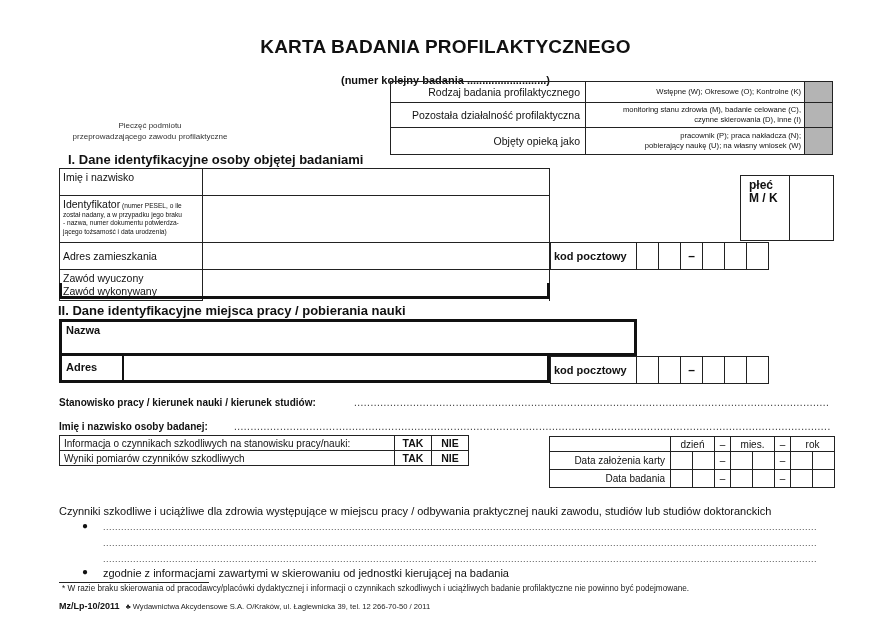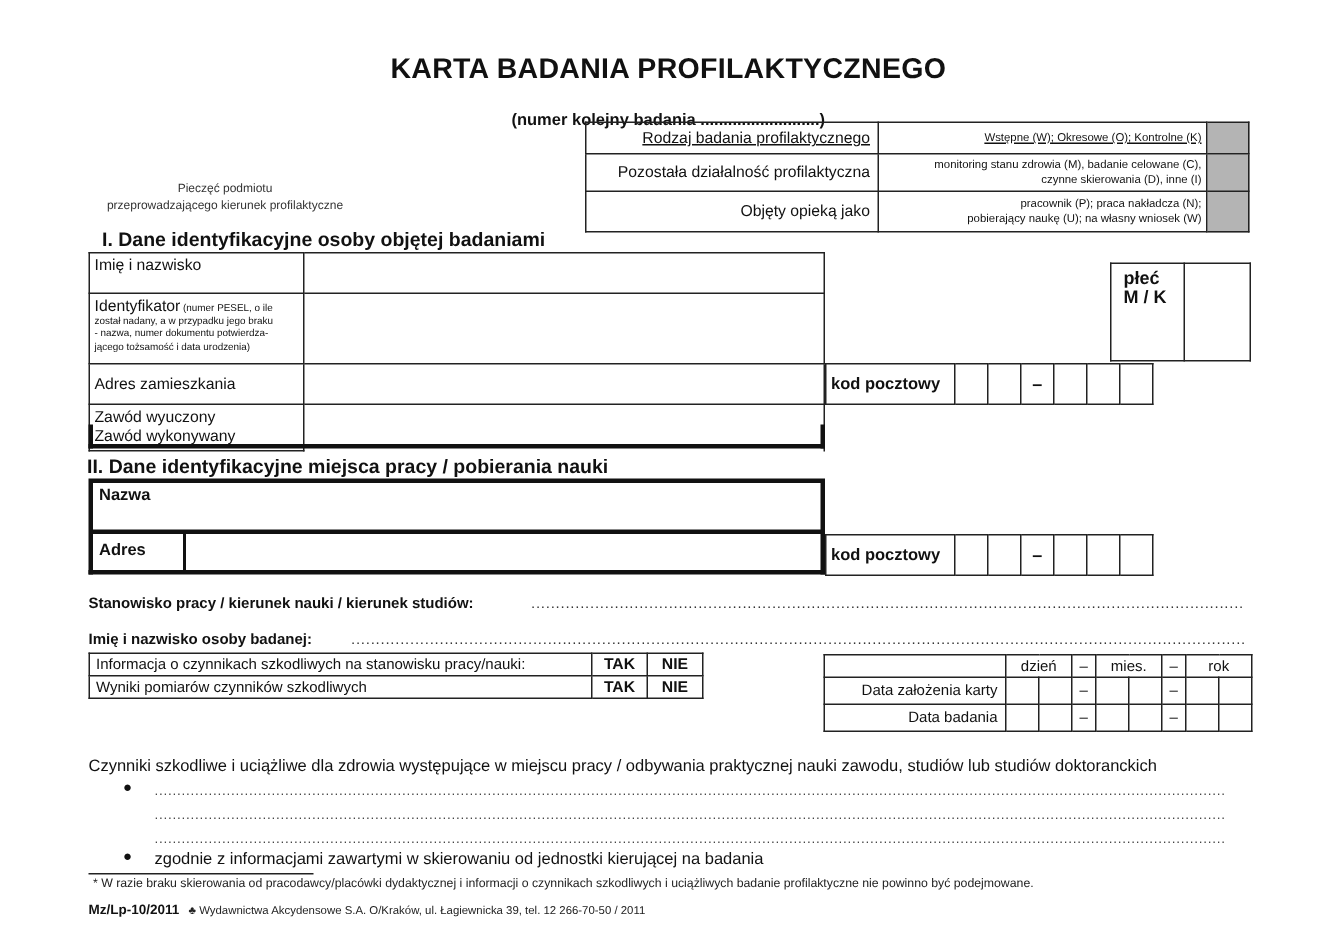--- a/index.html
+++ b/index.html
@@ -10,21 +10,21 @@
   .subtitle { left: 0; width: 891px; top: 74px; text-align: center; font-weight: bold; font-size: 11px; }
   .stamp { left: 40px; width: 220px; top: 120px; text-align: center; font-size: 8px; line-height: 11px; color: #333; }
 
   
   table { border-collapse: collapse; }
   .typetable { left: 390px; top: 81px; }
   .typetable td { border: 1px solid #222; font-size: 10px; }
   .typetable td.lbl { width: 195px; text-align: right; padding-right: 5px; font-size: 10.5px; }
   .typetable td.opt { width: 219px; text-align: right; padding-right: 3px; font-size: 7.6px; line-height: 10px; }
   .typetable td.box { width: 28px; background: #b4b4b4; }
-  .typetable tr.r1 td { height: 21px; text-decoration: underline; }
+  .typetable tr.r1 td { height: 21px; }
   .typetable tr.r2 td { height: 25px; }
   .typetable tr.r3 td { height: 27px; }
 
   .sec-h { font-weight: bold; font-size: 13px; }
   .sec1 { left: 68px; top: 152px; }
   .sec2 { left: 58px; top: 303px; }
 
   
   .t1 { left: 59px; top: 168px; }
   .t1 td { border: 1px solid #222; font-size: 10px; vertical-align: top; padding: 2px 3px; }
@@ -45,21 +45,21 @@
   .postal2 { left: 550px; top: 356px; }
   .postal2 td { border-width: 1.5px; }
 
   
   .gender { left: 740px; top: 163px; margin-top: 12px; }
   .gender td { border: 1px solid #222; height: 65px; vertical-align: top; }
   .gender td.gl { width: 49px; font-weight: bold; font-size: 12px; padding: 3px 0 0 8px; line-height: 13px; }
   .gender td.gv { width: 44px; }
 
   
-  .nazwa { left: 59px; top: 319px; width: 491px; height: 37px; border: 3px solid #111; font-weight: bold; font-size: 11px; padding: 2px 4px; }
+  .nazwa { left: 59px; top: 319px; width: 578px; height: 37px; border: 3px solid #111; font-weight: bold; font-size: 11px; padding: 2px 4px; }
   .adres-box { left: 59px; top: 356px; width: 491px; height: 27px; border: 3px solid #111; border-top: none; display: flex; }
   .adres-lbl { width: 62px; border-right: 2px solid #111; font-weight: bold; font-size: 11px; padding: 5px 4px; }
 
   .lineitem { font-weight: bold; font-size: 10px; white-space: nowrap; }
   .stan { left: 59px; top: 397px; }
   .imie { left: 59px; top: 421px; }
   .dots { overflow: hidden; white-space: nowrap; font-weight: normal; color: #333; letter-spacing: 0.5px; }
   .dots-stan { left: 354px; top: 397px; width: 476px; font-size: 10px; }
   .dots-imie { left: 234px; top: 421px; width: 596px; font-size: 10px; }
 
@@ -91,21 +91,21 @@
   .imprint { left: 59px; top: 601px; font-size: 7.6px; white-space: nowrap; color: #222; }
   .imprint .code { font-weight: bold; font-size: 9px; color: #111; margin-right: 4px; }
 </style>
 </head>
 <body>
 
 <div class="abs title">KARTA BADANIA PROFILAKTYCZNEGO</div>
 <div class="abs subtitle">(numer kolejny badania ..........................)</div>
 <div class="abs stamp">
   <div>Pieczęć podmiotu</div>
-  <div>przeprowadzającego kierunek profilaktyczne</div>
+  <div>przeprowadzającego zawodu profilaktyczne</div>
 </div>
 
 <table class="abs typetable">
   <tbody>
       <tr class="r1">
     <td class="lbl">Rodzaj badania profilaktycznego</td>
     <td class="opt">Wstępne (W); Okresowe (O); Kontrolne (K)</td>
     <td class="box"></td>
   </tr>
   <tr class="r2">

